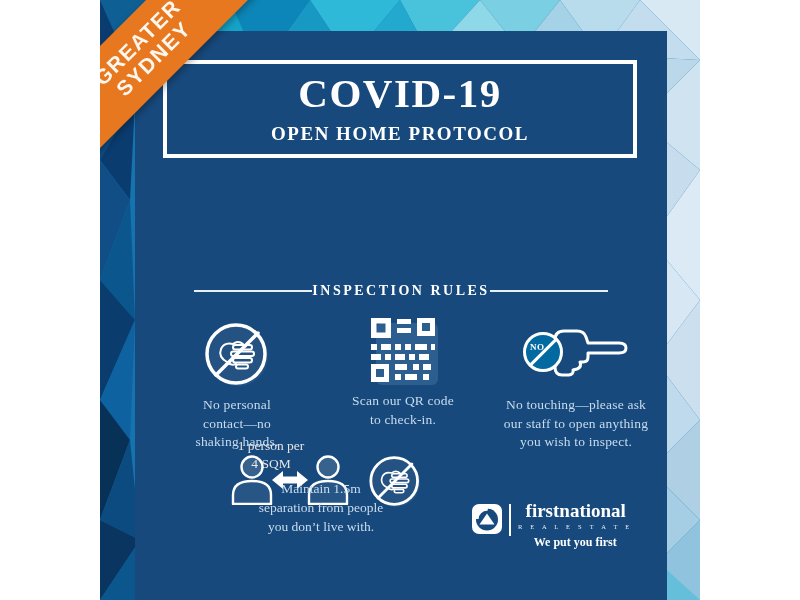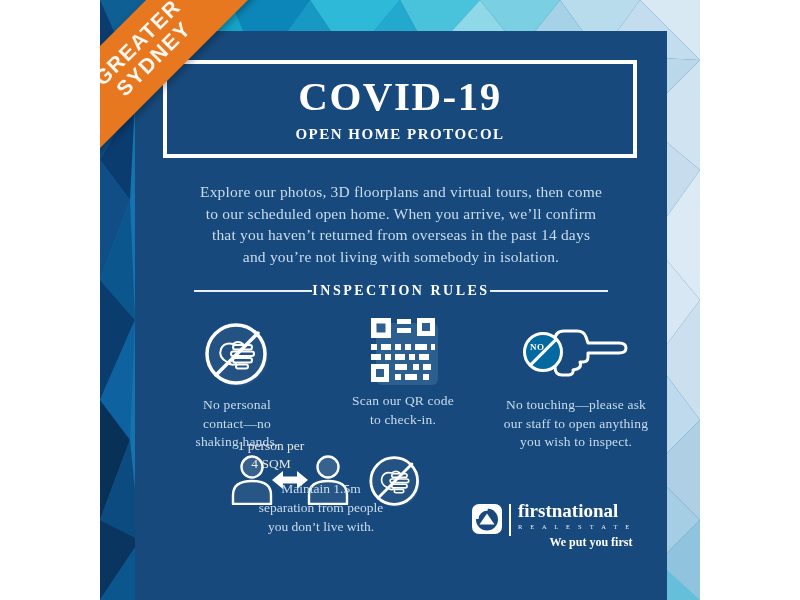--- a/index.html
+++ b/index.html
@@ -19,21 +19,21 @@
                display:flex;align-items:center;justify-content:center;
                box-shadow:0 3px 7px rgba(0,0,0,0.3);}
   .ribbon-text{color:#FDF7EF;font-weight:bold;font-size:21px;letter-spacing:1.5px;
                line-height:1.08;text-align:center;white-space:pre-line;}
 
   
   .title-box{position:absolute;left:28px;top:29px;width:474px;height:98px;
              box-sizing:border-box;border:4px solid #fff;
              display:flex;flex-direction:column;align-items:center;justify-content:center;}
   .title{font-size:41px;font-weight:bold;letter-spacing:1.5px;line-height:1;}
-  .subtitle{font-size:15px;font-weight:bold;letter-spacing:1.5px;margin-top:9px;}
+  .subtitle{font-size:19px;font-weight:bold;letter-spacing:1.5px;margin-top:9px;}
 
   .intro{position:absolute;left:20px;top:150px;width:492px;text-align:center;
          font-size:15.5px;line-height:1.39;color:#C9DCEE;white-space:pre-line;letter-spacing:0.2px;}
 
   .section-head{position:absolute;left:0;top:252px;width:532px;
                 display:flex;align-items:center;justify-content:center;}
   .section-line{width:118px;height:2px;background:#E7EFF7;}
   .section-title{font-size:14px;font-weight:bold;letter-spacing:2.5px;color:#fff;}
 
   .rule{position:absolute;text-align:center;color:#C9DCEE;}
@@ -62,21 +62,21 @@
   .person.p2{left:170px;top:424px;}
   .dist-arrow{position:absolute;left:137px;top:437px;width:36px;height:24px;}
   .hs-small{position:absolute;left:231px;top:421px;width:58px;height:58px;}
   .separation{position:absolute;left:86px;top:448px;width:200px;text-align:center;color:#C9DCEE;
               font-size:13.5px;line-height:1.42;white-space:pre-line;}
 
   
   .logo{position:absolute;left:337px;top:470px;display:flex;align-items:flex-start;}
   .logo-mark{width:30px;height:30px;margin-top:3px;}
   .logo-divider{width:2px;height:32px;background:#fff;margin:3px 7px 0 7px;}
-  .logo-textcol{display:flex;flex-direction:column;}
+  .logo-textcol{display:flex;flex-direction:column;align-items:center;}
   .logo-brand{font-size:19px;font-weight:bold;letter-spacing:0px;color:#fff;line-height:1;}
   .logo-division{font-size:6.5px;letter-spacing:3.2px;color:#E7EFF7;text-align:right;margin-top:3px;padding-right:1px;}
   .logo-tagline{font-size:12px;font-weight:bold;color:#fff;text-align:right;margin-top:5px;padding-right:1px;}
 </style>
 </head>
 <body>
 
 <div class="canvas">
  <div class="art">
 
@@ -130,24 +130,20 @@
     <polygon points="545,550 520,600 600,600" fill="#66BFDA"></polygon>
   </svg>
 
   <div class="poster">
 
     <div class="title-box">
       <div class="title">COVID-19</div>
       <div class="subtitle">OPEN HOME PROTOCOL</div>
     </div>
 
-    <div class="intro">Explore our photos, 3D floorplans and virtual tours, then come
-to our scheduled open home. When you arrive, we’ll confirm
-that you haven’t returned from overseas in the past 14 days
-and you’re not living with somebody in isolation.</div>
 
     <div class="section-head">
       <div class="section-line"></div>
       <div class="section-title">INSPECTION RULES</div>
       <div class="section-line"></div>
     </div>
 
     <div class="rule rule1">
       <div class="icon-box">
         <svg width="72" height="72" viewBox="0 0 72 72">

